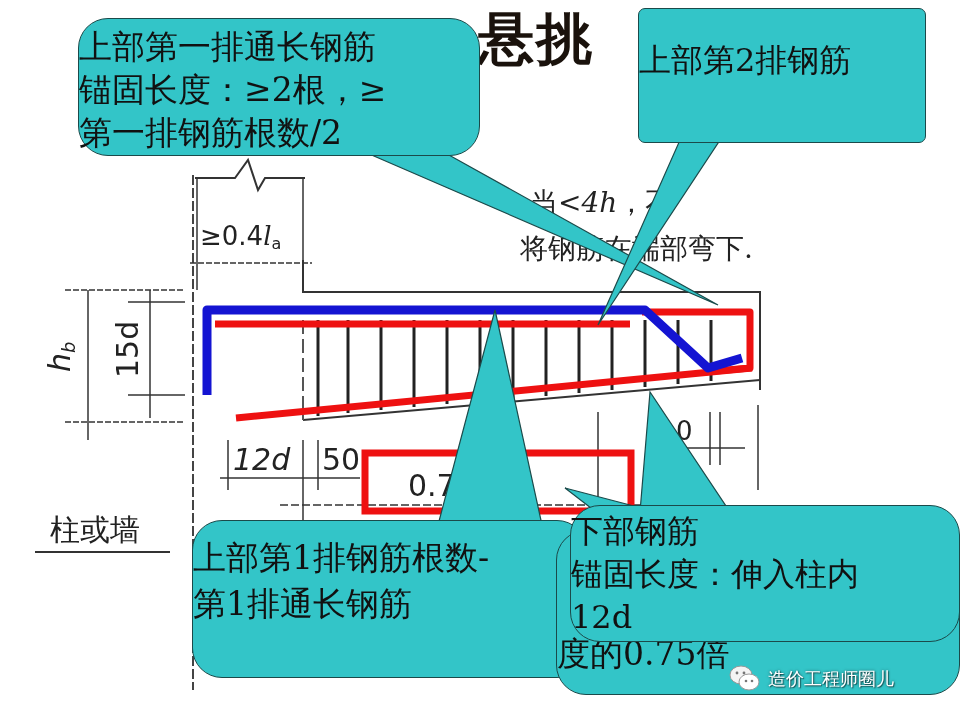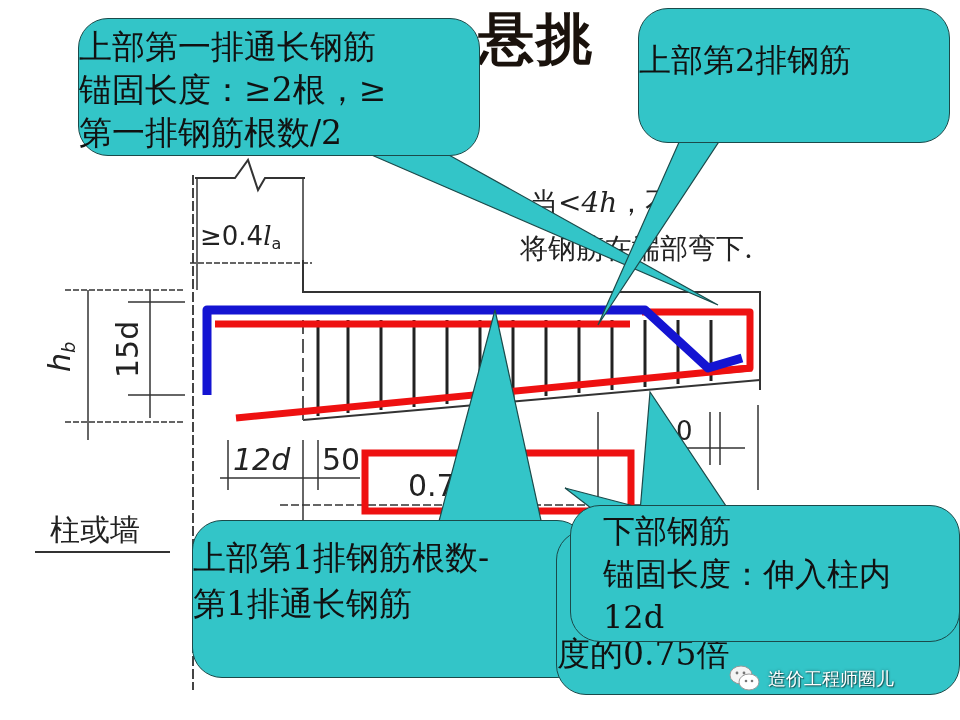--- a/index.html
+++ b/index.html
@@ -20,24 +20,24 @@
       background: #33c5c8;
       border: 1.5px solid #1b4a4a;
       border-radius: 30px;
       color: #111;
       text-align: left;
       font-family: "DejaVu Serif", "Liberation Serif", serif;
       box-sizing: border-box;
     }
     .callout .line { display: block; white-space: nowrap; }
     .c1 { left: 78px; top: 18px; width: 402px; height: 138px; padding-top: 6px; font-size: 33px; line-height: 43px; }
-    .c2 { left: 638px; top: 8px; width: 312px; height: 135px; padding-top: 28px; font-size: 32px; line-height: 46px; }
+    .c2 { left: 638px; top: 8px; width: 288px; height: 135px; padding-top: 28px; font-size: 32px; line-height: 46px; border-radius: 7px; }
     .c3 { left: 192px; top: 520px; width: 395px; height: 158px; padding-top: 14px; font-size: 33px; line-height: 46px; }
     .c4back { left: 556px; top: 530px; width: 404px; height: 165px; padding-top: 100px; font-size: 33px; line-height: 46px; }
-    .c4 { left: 570px; top: 505px; width: 390px; height: 137px; padding-top: 4px; font-size: 32px; line-height: 43px; padding-left: 32px; }
+    .c4 { left: 570px; top: 505px; width: 390px; height: 137px; padding-top: 4px; font-size: 32px; line-height: 43px; }
     .watermark {
       position: absolute; left: 728px; top: 662px; height: 34px;
       display: flex; align-items: center; gap: 6px;
       font-family: "DejaVu Sans", sans-serif; font-size: 18px; color: #ffffff;
       text-shadow: 0 0 3px rgba(0,0,0,0.55), 1px 1px 1px rgba(0,0,0,0.5);
     }
     .wm-icon { width: 34px; height: 30px; }
   </style>
 </head>
 <body>

